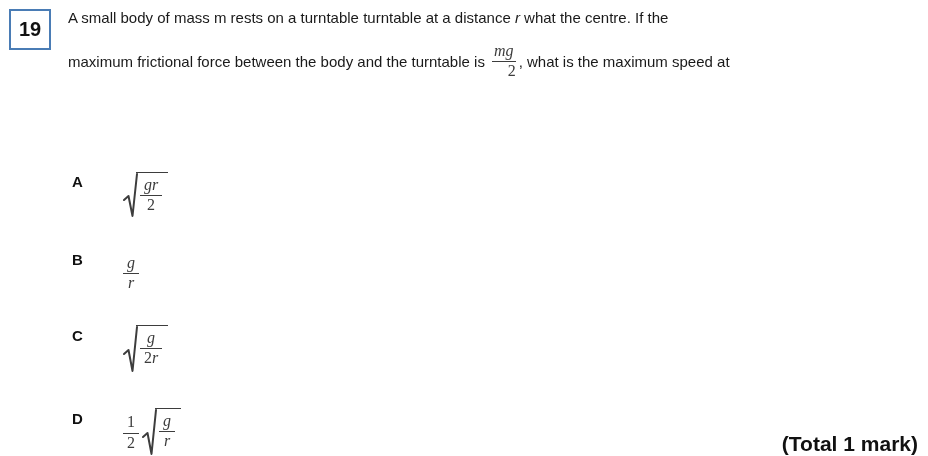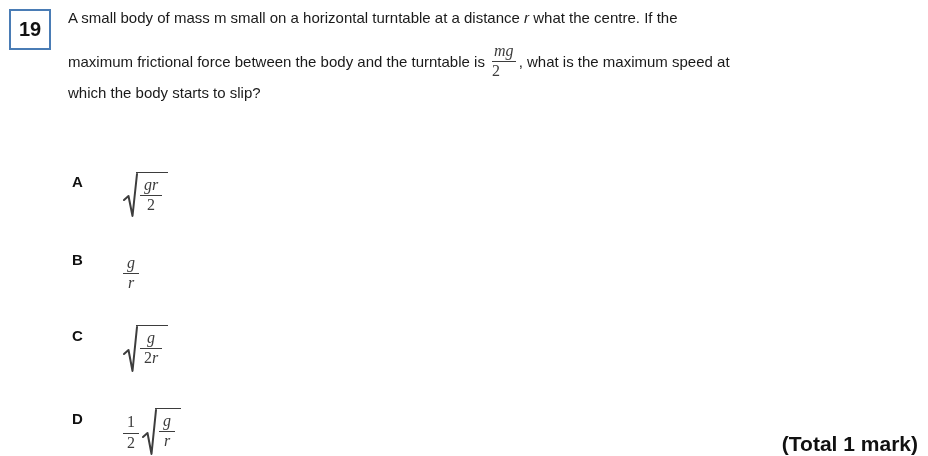--- a/index.html
+++ b/index.html
@@ -12,21 +12,21 @@
     position:absolute; left:9px; top:9px; width:38px; height:37px;
     border:2.5px solid #4a7cb5; display:flex; align-items:center; justify-content:center;
     font-weight:bold; font-size:20px; color:#111;
   }
   
   .line1 { position:absolute; left:68px; top:9px; font-size:15px; white-space:nowrap; }
   .para2 { position:absolute; left:68px; top:44px; font-size:15px; line-height:22px; width:820px; }
   .qvar { font-style:italic; }
   
   .ifrac {
-    display:inline-block; vertical-align:middle; text-align:left;
+    display:inline-block; vertical-align:middle; text-align:right;
     font-family:"Liberation Serif", serif; font-size:16px; color:#3d3d3d;
     margin:0 3px; position:relative; top:-2px;
   }
   .ifrac .fnum { display:block; font-style:italic; border-bottom:1.4px solid #3d3d3d; padding:0 2px 1px; line-height:1.1; }
   .ifrac .fden { display:block; line-height:1.15; }
   
   .opt { position:absolute; left:72px; display:flex; align-items:center; }
   .opt-a { top:144px; min-height:48px; }
   .opt-b { top:226px; min-height:42px; }
   .opt-c { top:297px; min-height:52px; }
@@ -48,25 +48,24 @@
 </style>
 </head>
 <body>
 
 <div class="page">
 
   <div class="qnum-box">
     <span>19</span>
   </div>
 
-  <div class="line1"><span>A small body of mass m small on a horizontal turntable at a distance </span><span class="qvar">r</span><span> what the centre. If the</span></div>
+  <div class="line1"><span>A small body of mass m rests on a turntable turntable at a distance </span><span class="qvar">r</span><span> what the centre. If the</span></div>
 
   <div class="para2"><span>maximum frictional force between the body and the turntable is</span>
     <span class="ifrac"><span class="fnum">mg</span><span class="fden">2</span></span><span>, what is the maximum speed at</span><br>
-    <span>which the body starts to slip?</span>
   </div>
 
   <div class="opt opt-a">
     <span class="letter">A</span>
     <span class="math">
       <span class="sqrt">
         <svg width="15" height="47" viewBox="0 0 15 47">
           <path d="M1 28 L5.5 24 L9.5 44 L14 2" fill="none" stroke="#3d3d3d" stroke-width="2" stroke-linecap="round" stroke-linejoin="round"></path>
         </svg>
         <span class="radicand">

